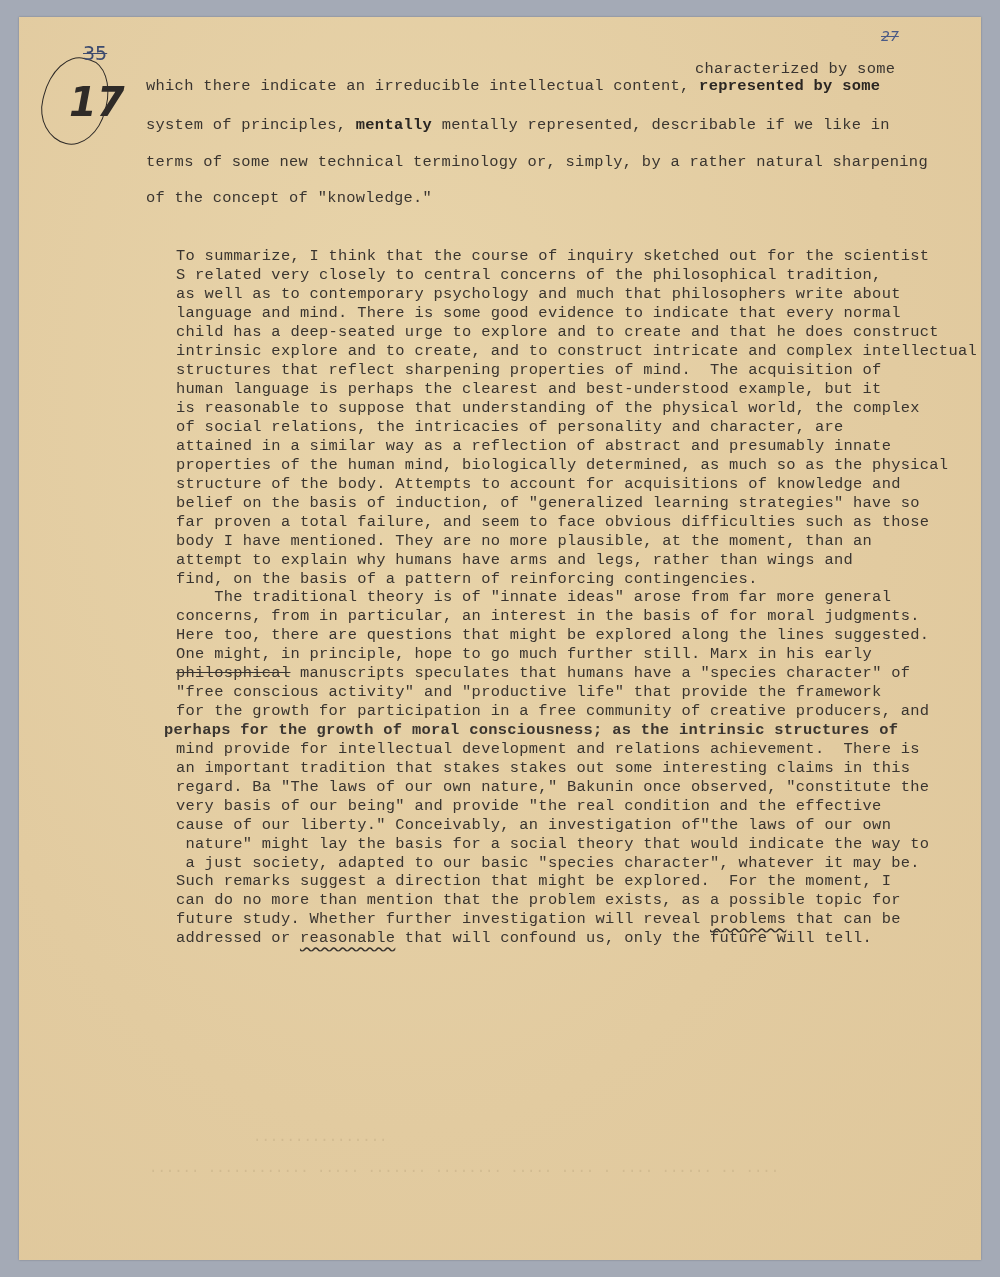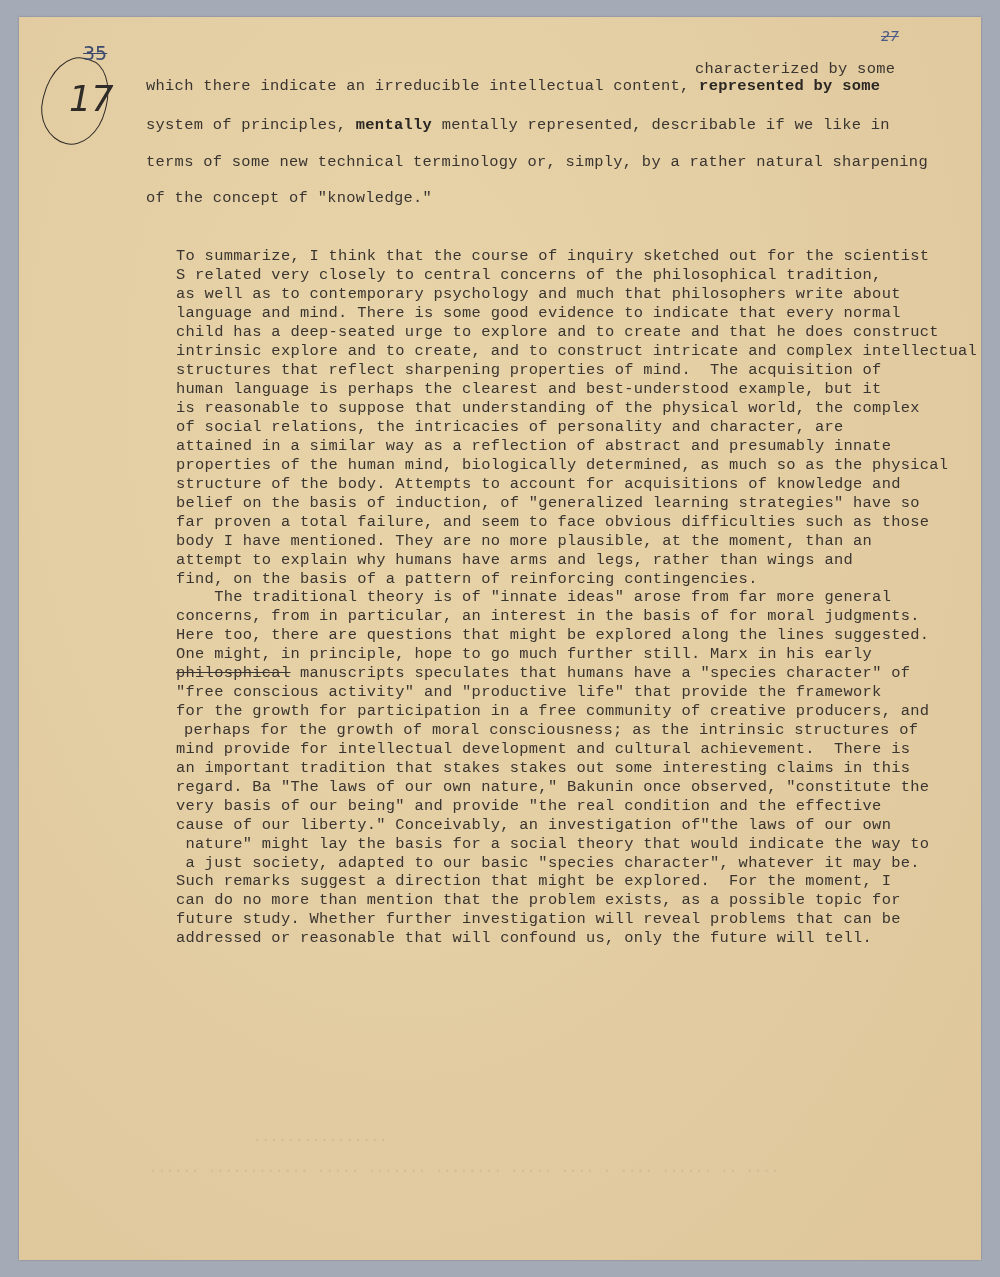--- a/index.html
+++ b/index.html
@@ -37,39 +37,40 @@
     .page-circle {
       position: absolute;
       left: 24px; top: 40px;
       width: 62px; height: 86px;
       border: 1.6px solid #2e2a27;
       border-radius: 50% 45% 50% 55% / 55% 50% 50% 45%;
       transform: rotate(14deg);
     }
     .page-circle-num {
       left: 50px; top: 62px;
-      font-size: 35px;
+      font-size: 40px;
       font-style: italic;
-      font-weight: 400;
+      font-weight: 700;
     }
     .page-old-num {
       left: 64px; top: 25px;
       font-size: 19px;
       color: #3c4a6e;
       text-decoration: line-through;
     }
     .page-corner-num {
       left: 862px; top: 11px;
       font-size: 14px;
       color: #4a5a86;
       text-decoration: line-through;
       font-style: italic;
     }
     .strike { text-decoration: line-through; text-decoration-color: #3a3530; }
     .underline-hand {
+      text-decoration: underline;
       text-decoration-style: wavy;
       text-decoration-color: #3a3530;
       text-underline-offset: 4px;
     }
     .overstrike { font-weight: bold; color: #2a2622; }
     .ghost {
       position: absolute;
       white-space: pre;
       font-family: "Liberation Mono", monospace;
       font-size: 14px;
@@ -117,22 +118,22 @@
     <div class="line" style="left:157px; top:515px;">body I have mentioned. They are no more plausible, at the moment, than an</div>
     <div class="line" style="left:157px; top:534px;">attempt to explain why humans have arms and legs, rather than wings and</div>
     <div class="line" style="left:157px; top:553px;">find, on the basis of a pattern of reinforcing contingencies.</div>
     <div class="line" style="left:157px; top:571px;">    The traditional theory is of "innate ideas" arose from far more general</div>
     <div class="line" style="left:157px; top:590px;">concerns, from in particular, an interest in the basis of for moral judgments.</div>
     <div class="line" style="left:157px; top:609px;">Here too, there are questions that might be explored along the lines suggested.</div>
     <div class="line" style="left:157px; top:628px;">One might, in principle, hope to go much further still. Marx in his early</div>
     <div class="line" style="left:157px; top:647px;"><span class="strike">philosphical</span><span> manuscripts speculates that humans have a "species character" of</span></div>
     <div class="line" style="left:157px; top:666px;">"free conscious activity" and "productive life" that provide the framework</div>
     <div class="line" style="left:157px; top:685px;">for the growth for participation in a free community of creative producers, and</div>
-    <div class="line" style="left:165px; top:704px;">perhaps for the growth of moral consciousness; as the intrinsic structures of</div>
-    <div class="line" style="left:157px; top:723px;">mind provide for intellectual development and cultural achievement.  There is</div>
+    <div class="line" style="left:145px; top:704px;font-weight:bold;">perhaps for the growth of moral consciousness; as the intrinsic structures of</div>
+    <div class="line" style="left:157px; top:723px;">mind provide for intellectual development and relations achievement.  There is</div>
     <div class="line" style="left:157px; top:742px;">an important tradition that stakes stakes out some interesting claims in this</div>
     <div class="line" style="left:157px; top:761px;">regard. Ba "The laws of our own nature," Bakunin once observed, "constitute the</div>
     <div class="line" style="left:157px; top:780px;">very basis of our being" and provide "the real condition and the effective</div>
     <div class="line" style="left:157px; top:799px;">cause of our liberty." Conceivably, an investigation of"the laws of our own</div>
     <div class="line" style="left:157px; top:818px;"> nature" might lay the basis for a social theory that would indicate the way to</div>
     <div class="line" style="left:157px; top:837px;"> a just society, adapted to our basic "species character", whatever it may be.</div>
     <div class="line" style="left:157px; top:855px;">Such remarks suggest a direction that might be explored.  For the moment, I</div>
     <div class="line" style="left:157px; top:874px;">can do no more than mention that the problem exists, as a possible topic for</div>
     <div class="line" style="left:157px; top:893px;"><span>future study. Whether further investigation will reveal </span><span class="underline-hand">problems</span><span> that can be</span></div>
     <div class="line" style="left:157px; top:912px;"><span>addressed or </span><span class="underline-hand">reasonable</span><span> that will confound us, only the future will tell.</span></div>

